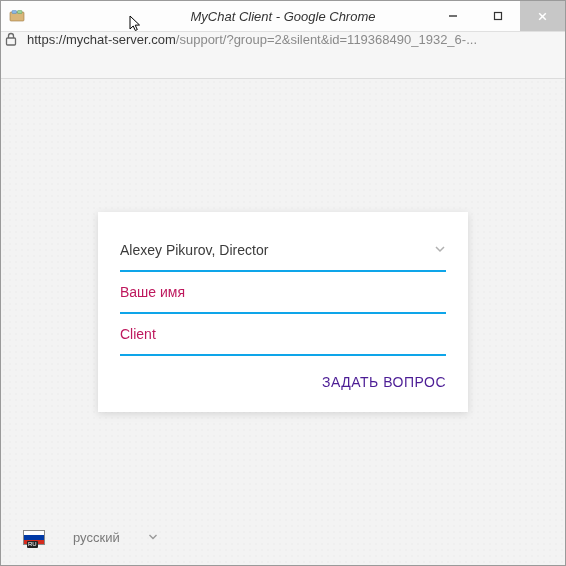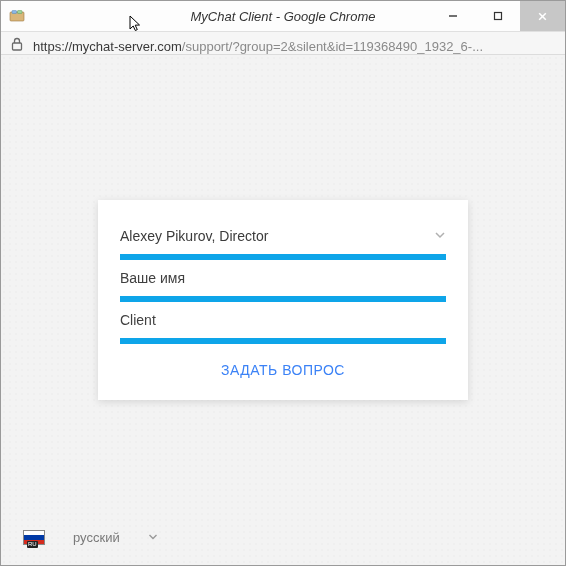--- a/index.html
+++ b/index.html
@@ -42,26 +42,26 @@
   .win-btn {
     width: 45px;
     display: flex; align-items: center; justify-content: center;
     font-size: 12px; color: #333;
   }
   .win-btn.close {
     background: #c7c7c7;
     color: #fff;
   }
   .addr-bar {
-    height: 24px;
+    height: 48px;
     background: #f6f6f6;
     border-top: 1px solid #e0e0e0;
     border-bottom: 1px solid #dcdcdc;
-    display: flex; align-items: flex-end;
-    padding: 0 10px;
+    display: flex; align-items: flex-start;
+    padding: 0 4px;
     font-size: 13px;
     color: #8a8a8a;
   }
   .lock-icon { margin-right: 10px; color: #6a6a6a; }
   .url-host { color: #393939; }
   .content {
     flex: 1;
     background: #f3f3f3;
     background-image: radial-gradient(circle, rgba(0,0,0,0.015) 1px, transparent 1px);
     background-size: 6px 6px;
@@ -72,33 +72,33 @@
     left: 50%; top: 48%;
     transform: translate(-50%, -50%);
     width: 370px;
     background: #fff;
     box-shadow: 0 2px 8px rgba(0,0,0,0.12);
     padding: 18px 22px 14px 22px;
   }
   .field {
     display: flex; align-items: center;
     height: 42px;
-    border-bottom: 6px solid #0ea5e9;
+    border-bottom: 2px solid #0ea5e9;
     font-size: 14px;
     text-align: right;
   }
   .field .value { color: #3b3b3b; }
-  .field .placeholder { color: #404040; }
+  .field .placeholder { color: #be185d; }
   .field .chev {
     margin-left: auto;
     color: #b0b0b0;
   }
   .ask-btn {
-    text-align: center;
-    color: #3b82f6;
+    text-align: right;
+    color: #4c1d95;
     font-size: 14px;
     letter-spacing: 0.5px;
     padding: 18px 0 8px 0;
     cursor: pointer;
   }
   .lang {
     position: absolute;
     left: 22px; bottom: 20px;
     display: flex; align-items: center;
     gap: 28px;

